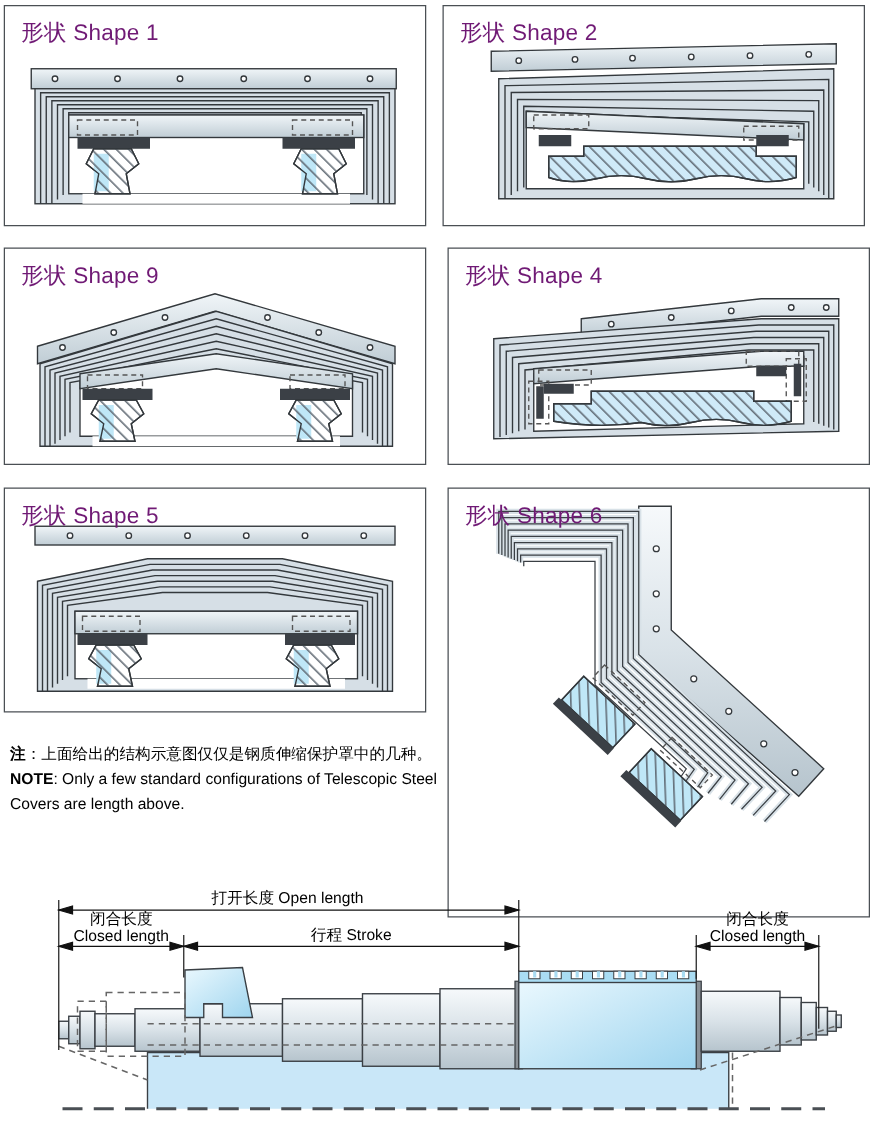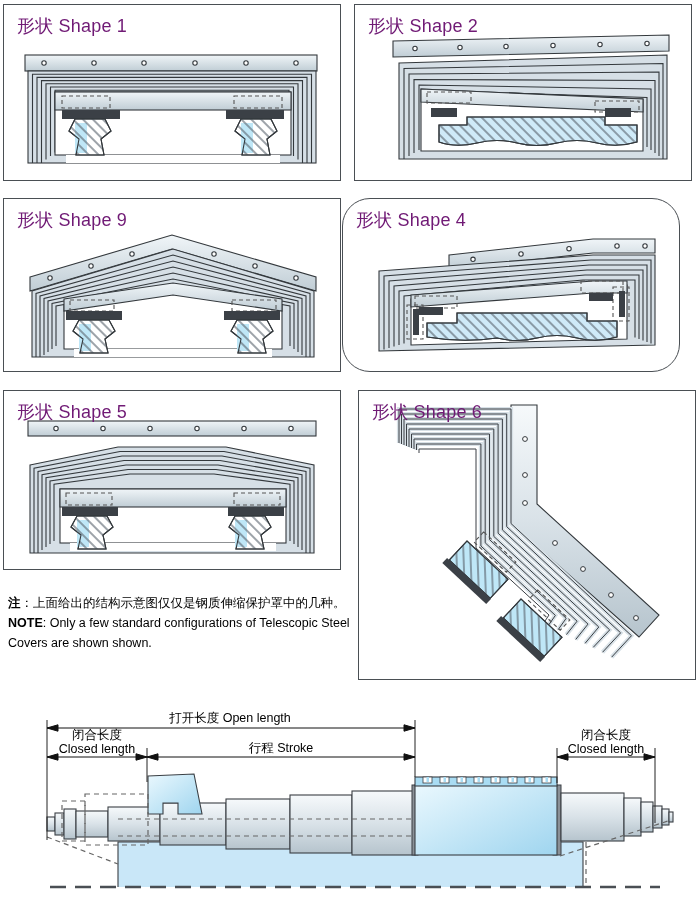--- a/index.html
+++ b/index.html
@@ -3,23 +3,23 @@
 <meta charset="utf-8">
 <style>
   html,body{margin:0;padding:0;background:#fff;}
   body{width:700px;height:906px;position:relative;font-family:"Liberation Sans",sans-serif;color:#000;}
   .panel{position:absolute;border:1.5px solid #4a4f54;background:#fff;box-sizing:border-box;}
   .panel svg{position:absolute;left:0;top:0;}
   .panel-title{position:absolute;left:13px;top:9px;font-size:18px;letter-spacing:.2px;color:#701a75;z-index:2;text-align:right;}
   #p1{left:3px;top:4px;width:338px;height:177px;}
   #p2{left:354px;top:4px;width:338px;height:177px;}
   #p3{left:3px;top:198px;width:338px;height:174px;}
-  #p4{left:342px;top:198px;width:338px;height:174px;border-radius:28px;}
+  #p4{left:358px;top:198px;width:338px;height:174px;}
   #p5{left:3px;top:390px;width:338px;height:180px;padding-left:17px;}
-  #p6{left:358px;top:390px;width:338px;height:290px;}
+  #p6{left:358px;top:390px;width:338px;height:344px;}
   .note{position:absolute;left:8px;top:580px;width:354px;font-size:12.5px;line-height:1.6;}
   .note b{font-weight:bold;}
   #lenDiagram{position:absolute;left:0;top:690px;}
   svg text{font-family:"Liberation Sans",sans-serif;font-size:12.5px;fill:#000;}
 </style>
 </head>
 <body>
 
 <svg width="0" height="0" style="position:absolute">
   <defs>
@@ -314,21 +314,21 @@
       <rect x="6" y="-18" width="44" height="14" fill="none" stroke-dasharray="4,3" stroke="#555"></rect>
       <rect x="0" y="0" width="56" height="26" fill="#bfe7f7"></rect>
       <rect x="0" y="0" width="56" height="26" fill="url(#hatch)"></rect>
       <rect x="-3" y="26" width="60" height="7" fill="#3b4046" stroke="none"></rect>
     </g>
   </svg>
 </section>
 
 <p class="note">
   <b>注</b><span>：上面给出的结构示意图仅仅是钢质伸缩保护罩中的几种。</span><br>
-  <b>NOTE</b><span>: Only a few standard configurations of Telescopic Steel Covers are shown shown.</span>
+  <b>NOTE</b><span>: Only a few standard configurations of Telescopic Steel Covers are length above.</span>
 </p>
 
 <svg id="lenDiagram" width="700" height="216" viewBox="0 0 700 216">
 
   <g>
     <rect x="118" y="152" width="465" height="45" fill="#c9e7f8" stroke="none"></rect>
     <path d="M118,197 V152 H583 V197" fill="none" stroke="#3a3f44" stroke-width="1.1"></path>
   </g>
 
   <g stroke="#3a3f44" stroke-width="1.1" fill="url(#gSteelV)">

